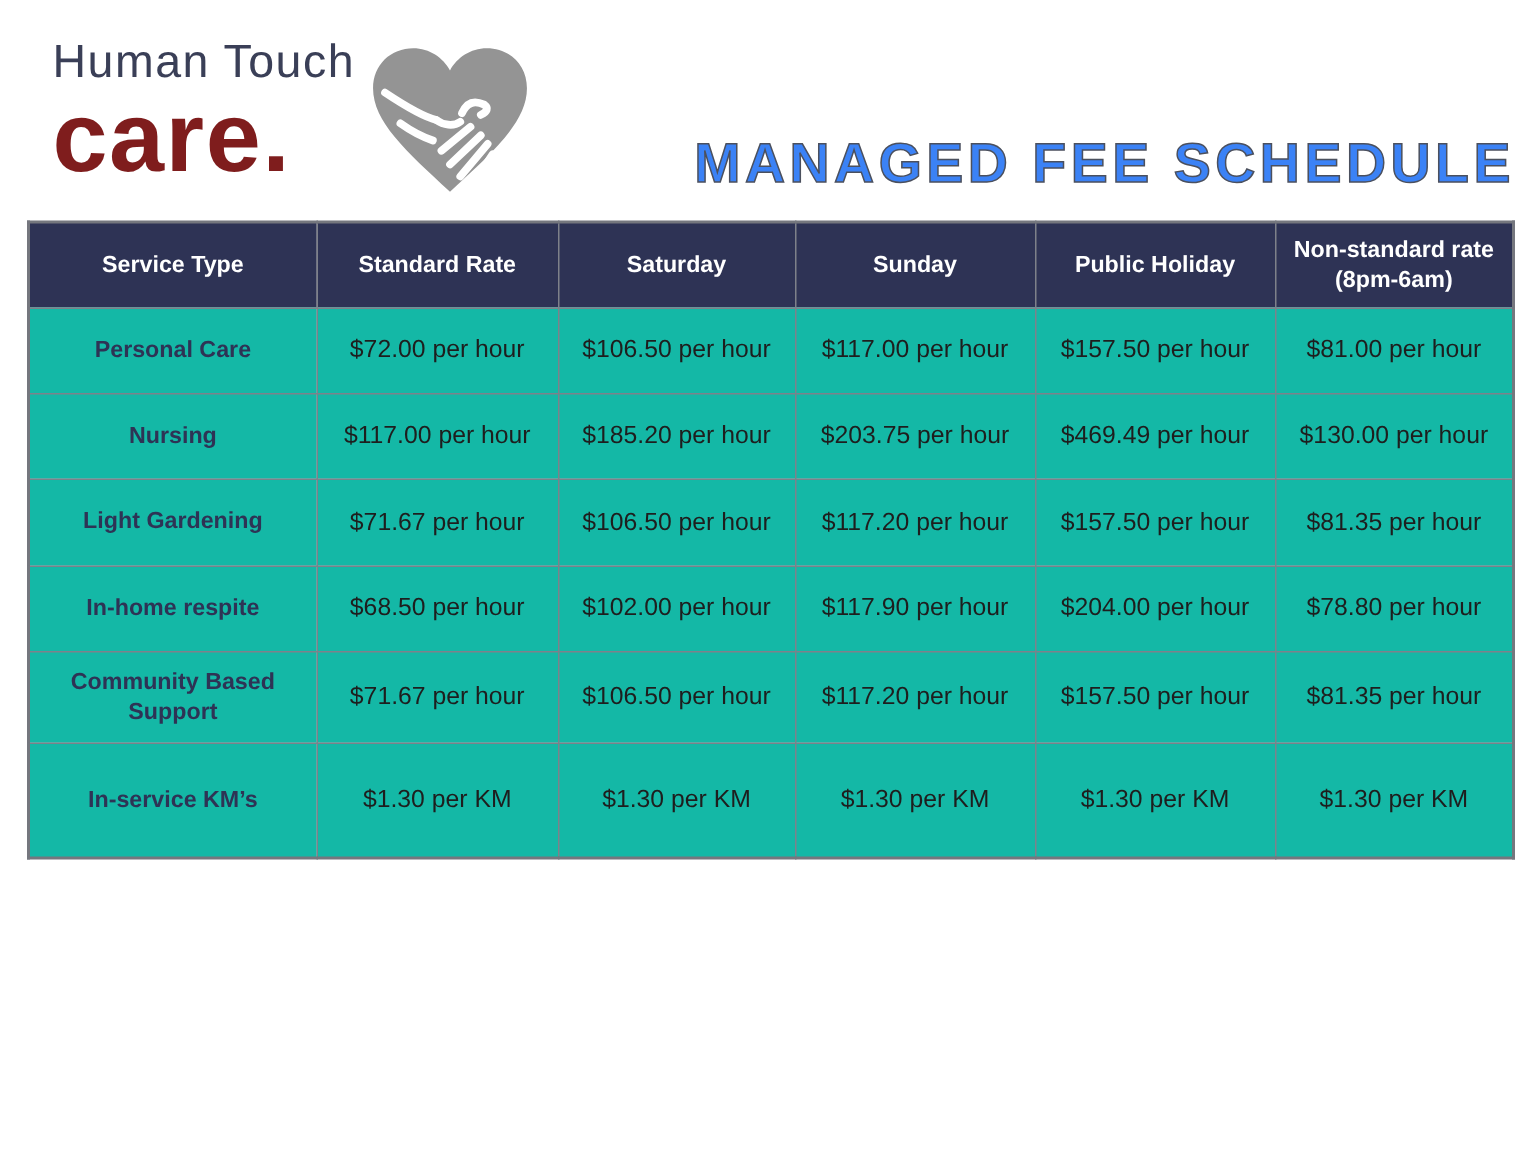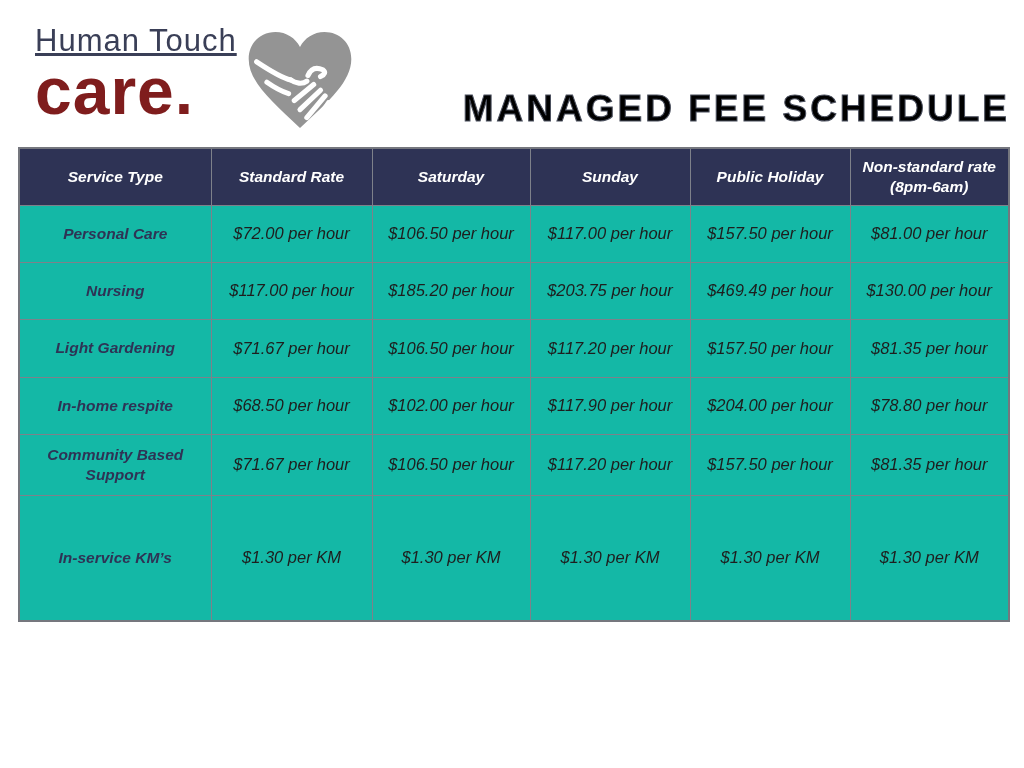--- a/index.html
+++ b/index.html
@@ -8,40 +8,38 @@
     background:#ffffff;
     font-family:"Liberation Sans", sans-serif;
     position:relative;
     overflow:hidden;
   }
   
   .logo{position:absolute;left:35px;top:24px;width:330px;}
   .logo-line1{
     font-size:31px;font-weight:400;color:#3a3f57;letter-spacing:1px;
     line-height:1.1;
-    text-decoration:underline;
   }
   .logo-line2{
     font-size:66px;font-weight:700;color:#7f1d1d;letter-spacing:1px;
     line-height:0.95;margin-top:2px;
   }
   .heart-icon{position:absolute;left:243px;top:26px;width:114px;height:108px;}
   
   .page-title{
     position:absolute;top:88px;right:14px;
-    font-size:37px;font-weight:700;color:#000000;
+    font-size:37px;font-weight:700;color:#3b82f6;
     letter-spacing:3px;white-space:nowrap;
     -webkit-text-stroke:1px #4b505e;
   }
   
   .fee-table{
     position:absolute;left:18px;top:147px;width:990px;
     border-collapse:collapse;table-layout:fixed;
     border:2px solid #75777e;
-    font-style:italic;
   }
   .fee-table th,.fee-table td{
     border:1.5px solid #7e818a;
     text-align:center;vertical-align:middle;
     padding:2px 6px;box-sizing:border-box;
   }
   .fee-table th{
     background:#2e3355;color:#ffffff;
     font-size:15.5px;font-weight:700;
     height:57px;line-height:1.3;
@@ -50,21 +48,21 @@
     background:#14b8a6;color:#1e1e1e;
     font-size:16.5px;font-weight:400;
     height:57px;line-height:1.25;
   }
   .fee-table td.svc{
     color:#2e3355;font-weight:700;font-size:15.5px;
   }
   tr.h59 td{height:59px;}
   tr.h58 td{height:58px;}
   tr.h61 td{height:61px;}
-  tr.h103 td{height:126px;}
+  tr.h103 td{height:77px;}
 </style>
 </head>
 <body>
 
 <div class="logo">
   <div class="logo-line1">Human Touch</div>
   <div class="logo-line2">care.</div>
 </div>
 <svg class="heart-icon" viewBox="0 0 100 92" aria-hidden="true">
   <path d="M50 88 C24 64 5 47 5 27.5 C5 13.5 15.5 4 28.5 4 C38 4 46 9.5 50 17 C54 9.5 62 4 71.5 4 C84.5 4 95 13.5 95 27.5 C95 47 76 64 50 88 Z" fill="#949494"></path>

